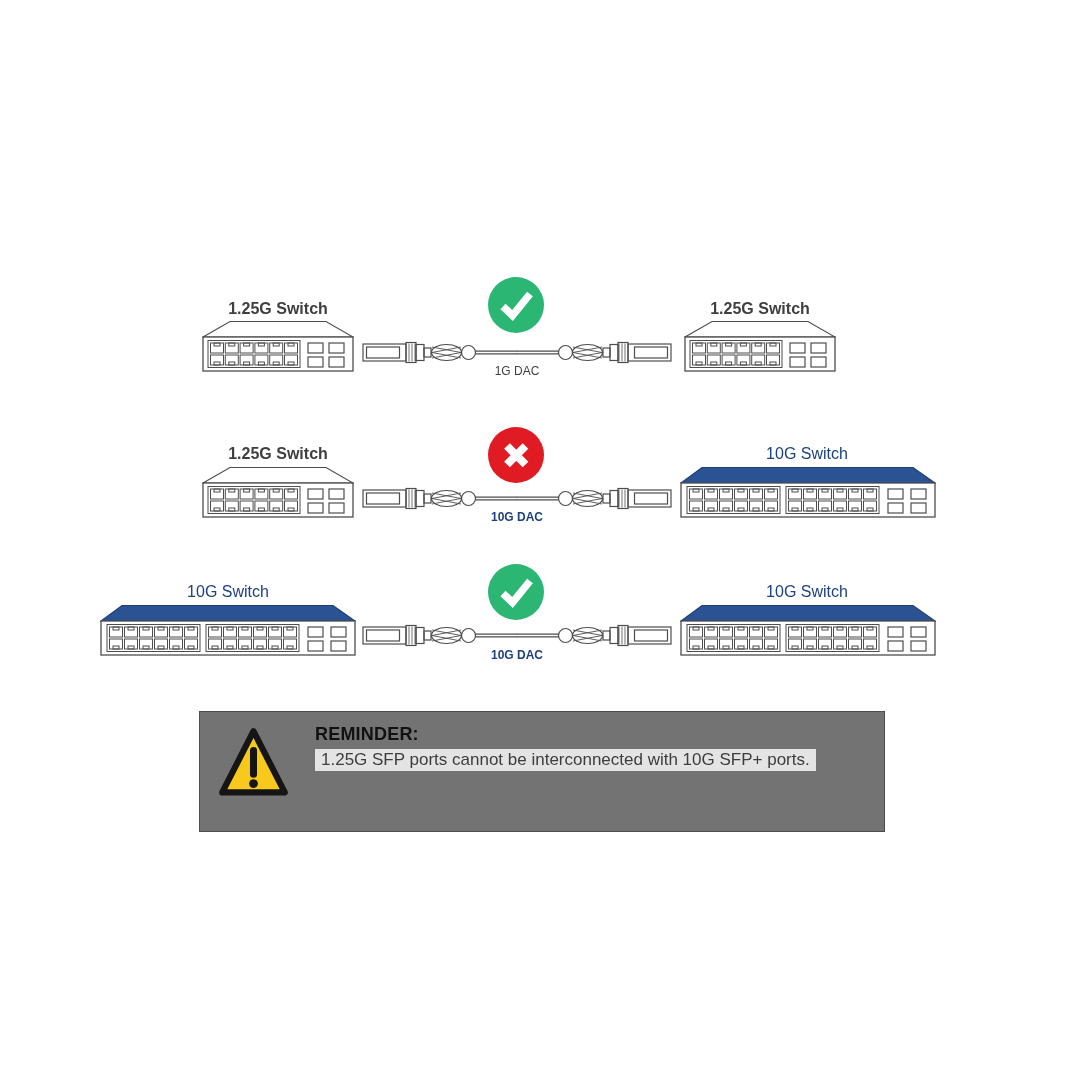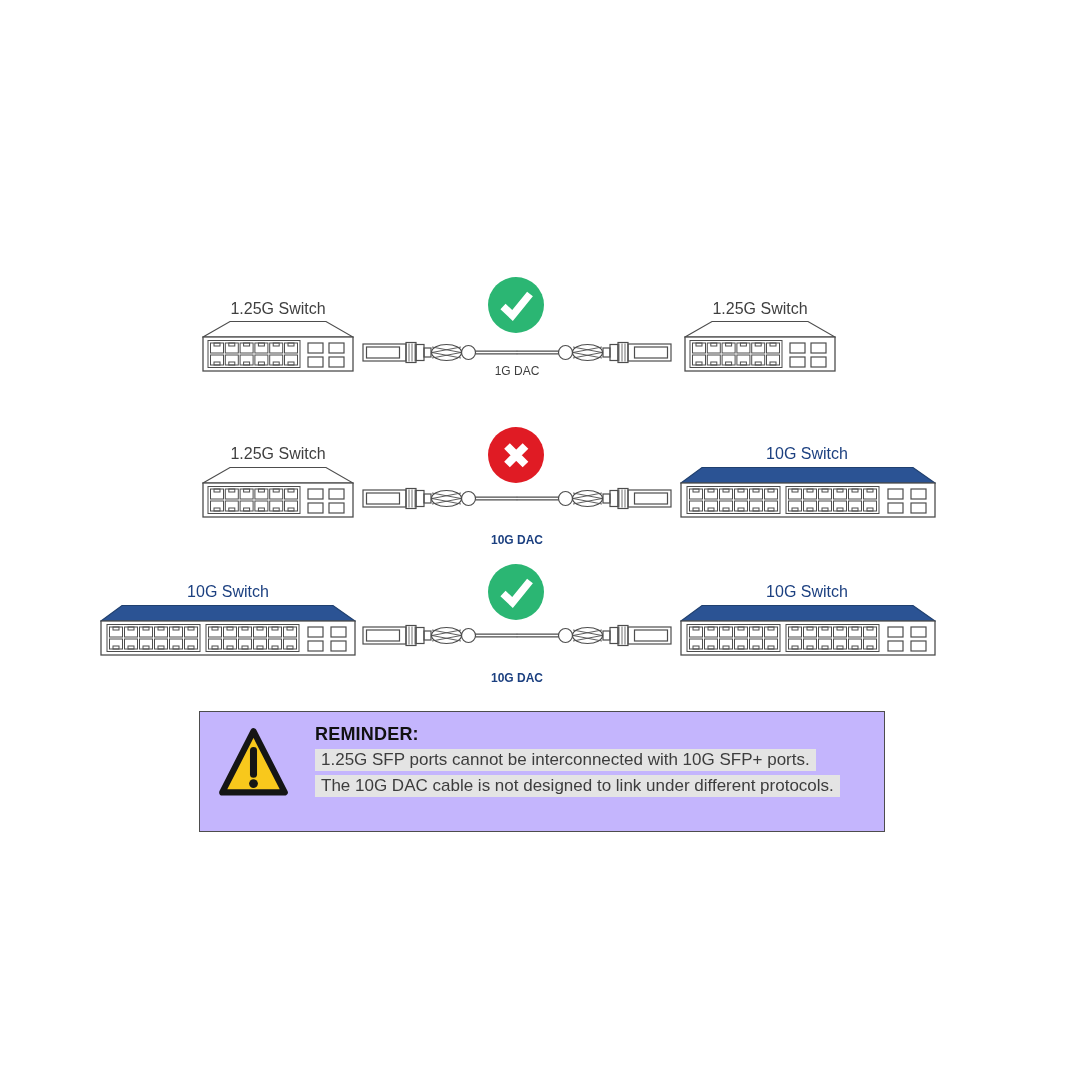--- a/index.html
+++ b/index.html
@@ -2,39 +2,39 @@
 <html style="--line: #4d4d4d; --label-gray: #3f3f3f; --navy: #1c4080; --roof-blue: #2b5394; --roof-edge: #20406f; --green: #2bb673; --red: #e01b24; --highlight-bg: #e4e4e4; --highlight-text: #3d3d3d; --warning-yellow: #f8c81c;"><head>
 <meta charset="utf-8">
 <style>
   html,body{margin:0;padding:0;background:#fff;}
   .canvas{
     position:relative;width:1080px;height:1080px;background:#ffffff;
     font-family:"Liberation Sans",sans-serif;overflow:hidden;
   }
   .switch-label{
     position:absolute;transform:translateX(-50%);font-size:16px;
-    color:var(--label-gray,#3f3f3f);white-space:nowrap;line-height:18px;
+    color:var(--label-gray,#3f3f3f);white-space:nowrap;line-height:18px;font-weight:bold;
   }
   .switch-label.navy{color:var(--navy,#1c4080);font-weight:400;}
   .switch-art,.cable-art{position:absolute;}
   .switch-art svg,.cable-art svg{display:block;}
   .status-icon{
     position:absolute;width:56px;height:56px;border-radius:50%;
     display:flex;align-items:center;justify-content:center;
   }
   .status-icon.ok{background:var(--green,#2bb673);}
   .status-icon.no{background:var(--red,#e01b24);}
   .cable-label{
     position:absolute;transform:translateX(-50%);font-size:12px;
     color:var(--label-gray,#3f3f3f);white-space:nowrap;line-height:18px;
   }
-  .cable-label.bold-navy{color:var(--navy,#1c4080);font-weight:700;margin-top:23px;}
+  .cable-label.bold-navy{color:var(--navy,#1c4080);font-weight:700;}
   .reminder{
     position:absolute;left:199px;top:711px;width:686px;height:121px;
-    border:1.5px solid #4d4d4d;box-sizing:border-box;background:#c4b5fd;
+    border:1.5px solid #4d4d4d;box-sizing:border-box;background:#737373;
   }
   .warn{position:absolute;left:17px;top:13px;width:73px;height:74px;}
   .warn .tri{fill:var(--warning-yellow,#f8c81c);}
   .reminder-content{position:absolute;left:115px;top:12px;}
   .reminder-title{font-size:18px;font-weight:700;color:#111;line-height:21px;letter-spacing:0.2px;}
   .reminder-line{
     display:table;font-size:17px;color:var(--highlight-text,#3d3d3d);
     background:var(--highlight-bg,#e4e4e4);line-height:18px;padding:2px 6px;margin-top:4px;
     white-space:nowrap;
   }
@@ -466,17 +466,16 @@
 
   <div class="reminder">
     <svg class="warn" viewBox="0 0 80 84">
       <polygon class="tri" points="40,7 75.5,76.5 4.5,76.5" stroke="#151515" stroke-width="7" stroke-linejoin="round"></polygon>
       <path d="M40,29 L40,56" stroke="#151515" stroke-width="8" stroke-linecap="round" fill="none"></path>
       <circle cx="40" cy="66.5" r="5" fill="#151515"></circle>
     </svg>
     <div class="reminder-content">
       <div class="reminder-title">REMINDER:</div>
       <div class="reminder-line">1.25G SFP ports cannot be interconnected with 10G SFP+ ports.</div>
-      <div class="reminder-line">The 10G DAC cable is not designed to link under different protocols.</div>
     </div>
   </div>
 
 </div>
 
 </body></html>

